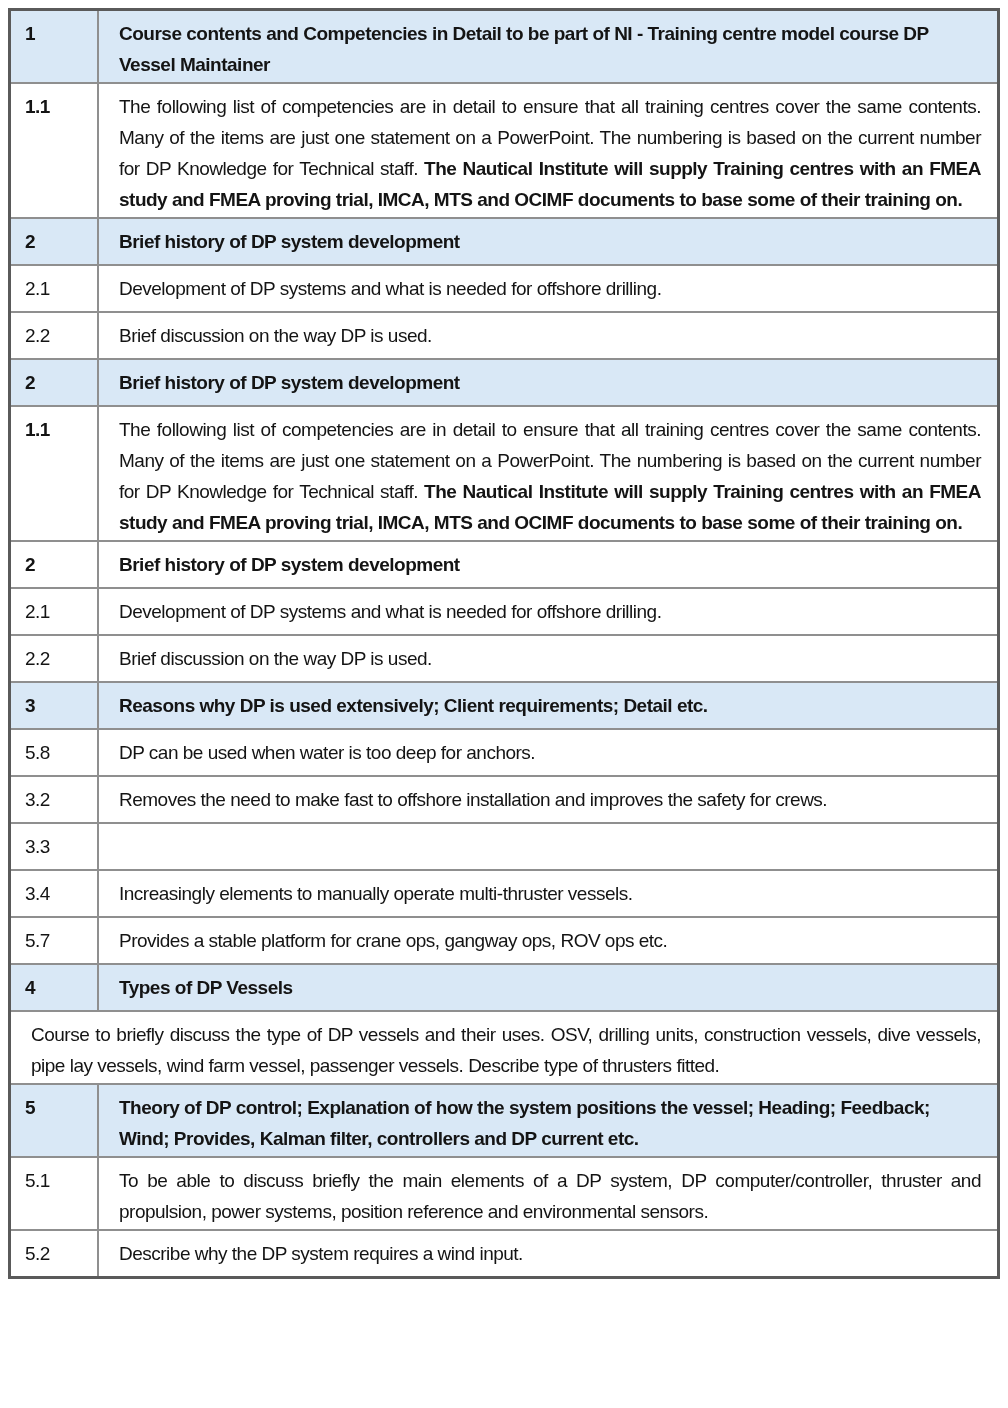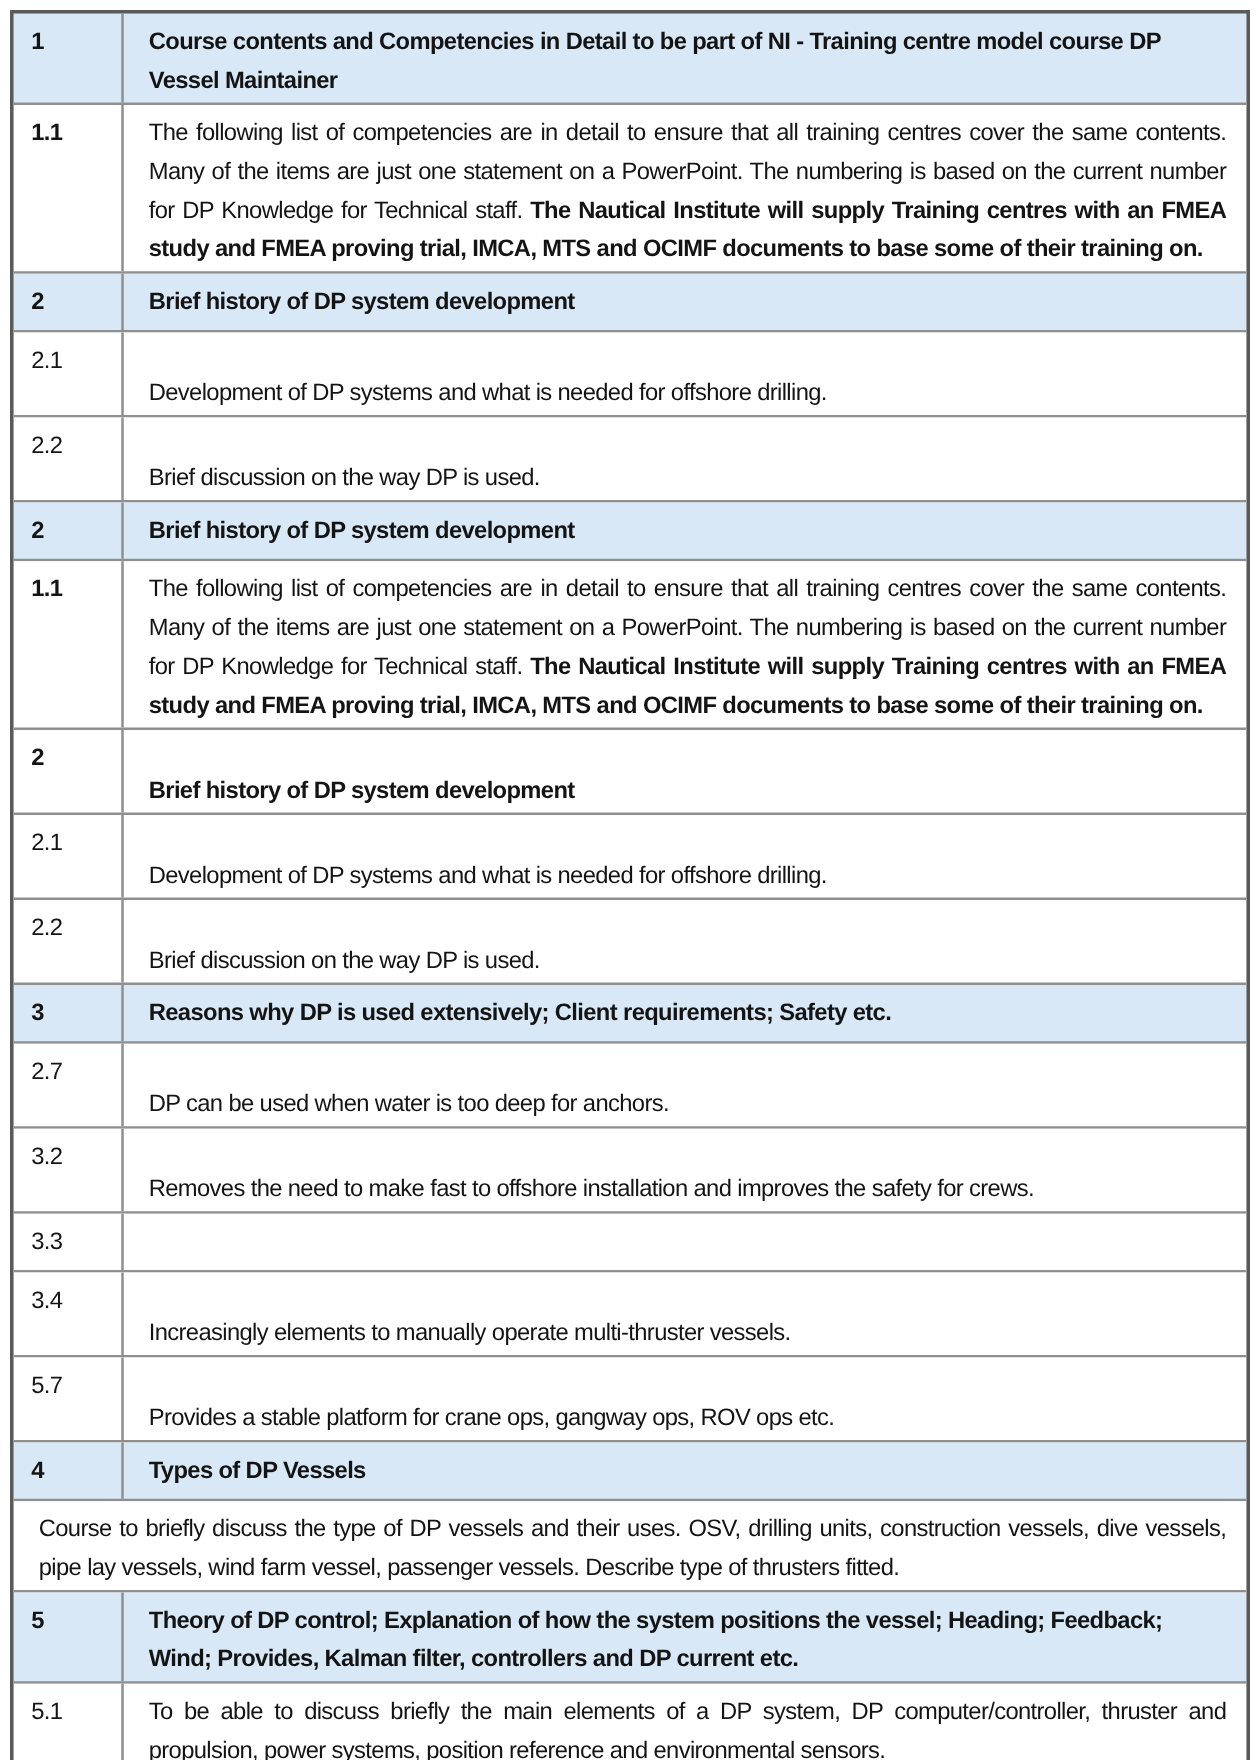--- a/index.html
+++ b/index.html
@@ -6,21 +6,21 @@
   body{width:1008px;min-height:1408px;font-family:"Liberation Sans",sans-serif;color:#141414;}
   .page{padding:8px 10px 12px 8px;}
   .tbl{border:3px solid #5a5a5a;width:986px;box-sizing:content-box;}
   .r{display:flex;border-bottom:2px solid #8f8f8f;background:#ffffff;}
   .r:last-child{border-bottom:none;}
   .r.hdr{background:#d9e8f6;}
   .num{flex:0 0 88px;width:88px;box-sizing:border-box;border-right:2px solid #8f8f8f;
        padding:7px 6px 7px 14px;font-size:19px;line-height:31px;letter-spacing:-0.5px;}
   .content{flex:1;box-sizing:border-box;padding:7px 16px 2px 20px;font-size:19px;
            line-height:31px;letter-spacing:-0.5px;text-align:justify;}
-  .content .last, .content.single{text-align:left;margin-top:26px;}
+  .content .last, .content.single{text-align:left;}
   .r.hdr .num,.r.hdr .content,.r.boldrow .num,.r.boldrow .content,.r.boldnum .num{font-weight:bold;}
   .r.hdr .content,.r.boldrow .content{text-align:left;}
   .seg-bold{font-weight:bold;}
 </style>
 </head>
 <body>
 
 <div class="page">
   <div class="tbl">
 
@@ -69,25 +69,25 @@
       <div class="content single"><span>Development of DP systems and what is needed for offshore drilling.</span></div>
     </div>
 
     <div class="r">
       <div class="num"><span>2.2</span></div>
       <div class="content single"><span>Brief discussion on the way DP is used.</span></div>
     </div>
 
     <div class="r hdr">
       <div class="num"><span>3</span></div>
-      <div class="content"><span>Reasons why DP is used extensively; Client requirements; Safety etc.</span></div>
+      <div class="content"><span>Reasons why DP is used extensively; Client requirements; Detail etc.</span></div>
     </div>
 
     <div class="r">
-      <div class="num"><span>2.7</span></div>
+      <div class="num"><span>5.8</span></div>
       <div class="content single"><span>DP can be used when water is too deep for anchors.</span></div>
     </div>
 
     <div class="r">
       <div class="num"><span>3.2</span></div>
       <div class="content single"><span>Removes the need to make fast to offshore installation and improves the safety for crews.</span></div>
     </div>
 
     <div class="r">
       <div class="num"><span>3.3</span></div>

